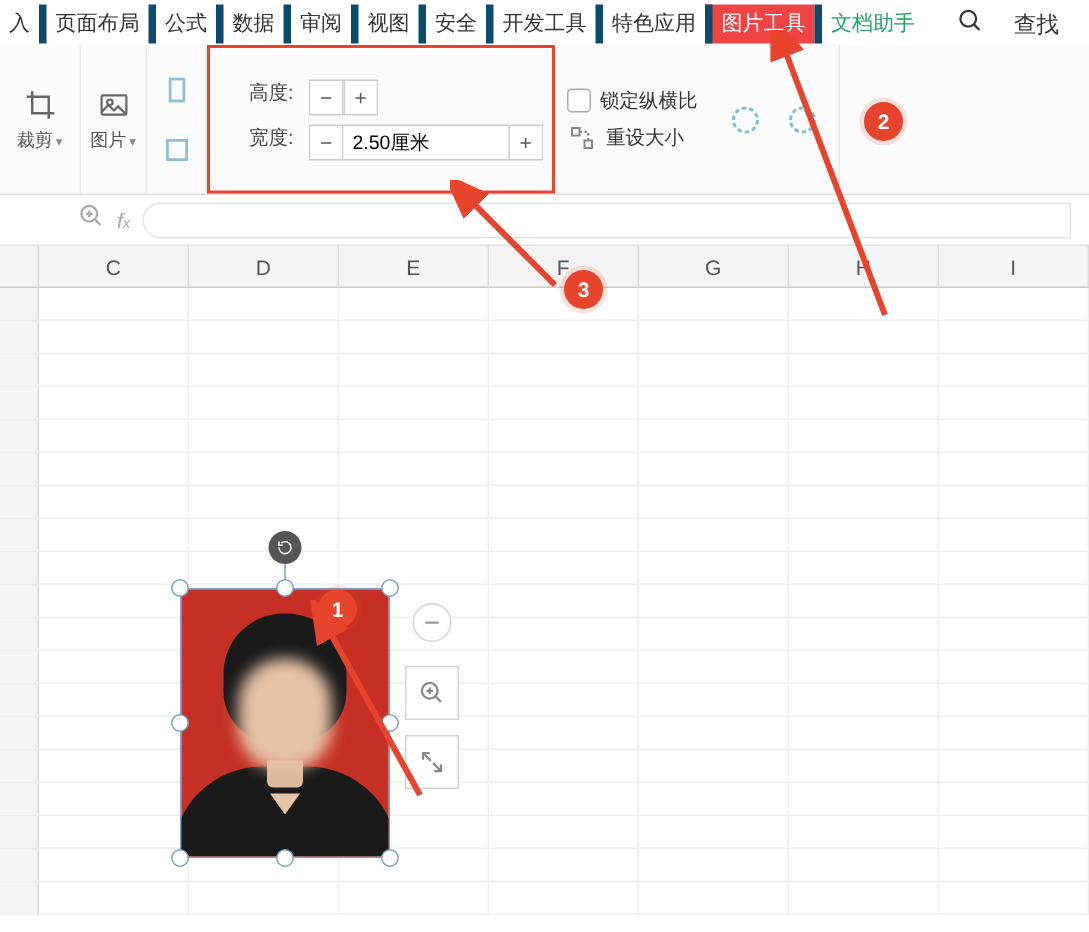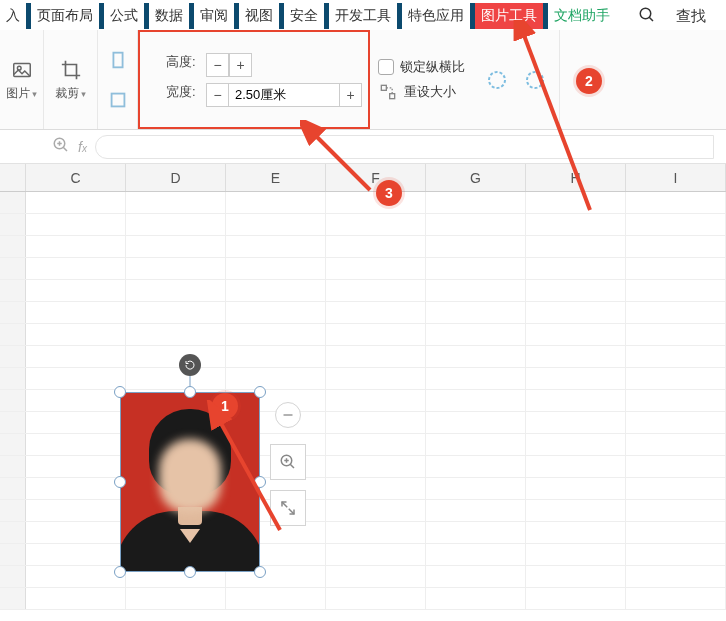--- a/index.html
+++ b/index.html
@@ -119,39 +119,39 @@
       <svg viewBox="0 0 24 24" fill="none" stroke="currentColor" stroke-width="2">
           <circle cx="10" cy="10" r="7"></circle>
           <line x1="20" y1="20" x2="15" y2="15"></line>
         </svg>
     </span>
     <span>查找</span>
   </div>
 </div>
 
 <div class="ribbon">
+  <div class="group" style="width:54px">
+    <div class="mini-ico">
+      <svg viewBox="0 0 24 24" fill="none" stroke="currentColor" stroke-width="1.8">
+          <path d="M6 2v16h16"></path>
+          <path d="M2 6h16v16"></path>
+        </svg>
+    </div>
+    <div class="caption drop">裁剪</div>
+  </div>
+
   <div class="group" style="width:44px">
     <div class="mini-ico">
       <svg viewBox="0 0 24 24" fill="none" stroke="currentColor" stroke-width="1.6">
           <rect x="3" y="5" width="18" height="14" rx="1"></rect>
           <circle cx="9" cy="10" r="2"></circle>
           <path d="M3 17l5-5 4 4 3-3 6 6"></path>
         </svg>
     </div>
     <div class="caption drop">图片</div>
-  </div>
-
-  <div class="group" style="width:54px">
-    <div class="mini-ico">
-      <svg viewBox="0 0 24 24" fill="none" stroke="currentColor" stroke-width="1.8">
-          <path d="M6 2v16h16"></path>
-          <path d="M2 6h16v16"></path>
-        </svg>
-    </div>
-    <div class="caption drop">裁剪</div>
   </div>
 
   <div class="group" style="width:40px;gap:14px">
     <div class="mini-ico">
       <svg viewBox="0 0 24 24" fill="none" stroke="#8fbedb" stroke-width="2">
           <rect x="7" y="4" width="10" height="16"></rect>
         </svg>
     </div>
     <div class="mini-ico">
       <svg viewBox="0 0 24 24" fill="none" stroke="#8fbedb" stroke-width="2">

